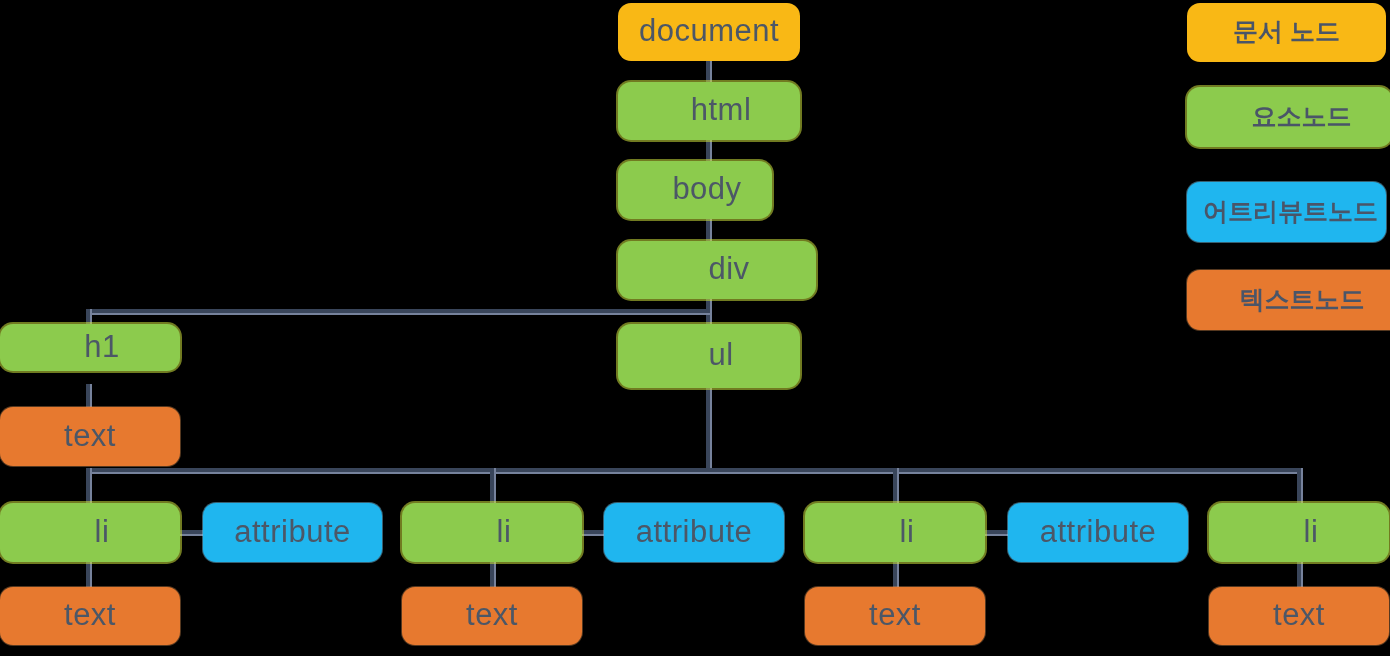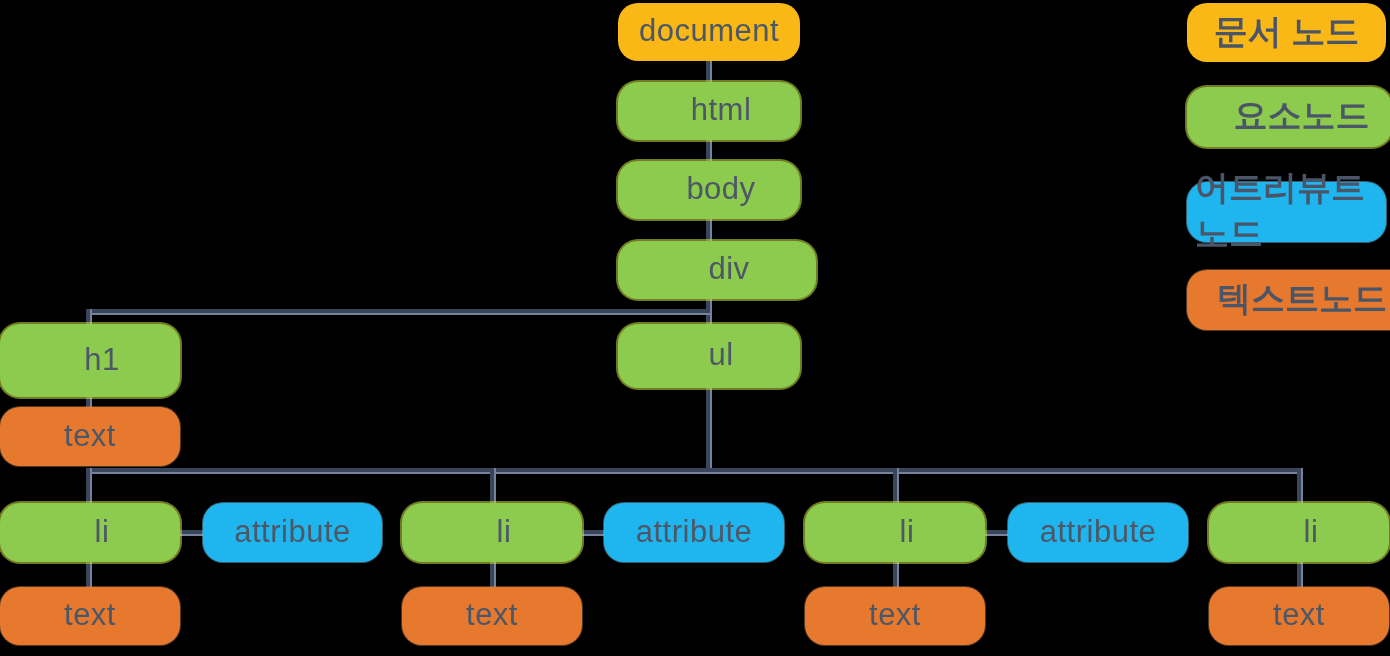--- a/index.html
+++ b/index.html
@@ -11,36 +11,36 @@
   .stage {
     position: relative;
     width: 1390px;
     height: 656px;
     background: #000000;
     overflow: hidden;
   }
   .node {
     position: absolute;
     box-sizing: border-box;
-    border-radius: 20px;
+    border-radius: 13px;
     display: flex;
     align-items: center;
     justify-content: center;
     z-index: 2;
     color: #4c5767;
     font-size: 31px;
     letter-spacing: 0.5px;
   }
   .node span { transform: translateY(-1px); }
   .node.document  { background: #f9b815; }
   .node.element   { background: #8ccb4d; box-shadow: 0 0 0 2px rgba(205,224,60,0.55); padding-left: 24px; }
   .node.attribute { background: #1fb6ef; box-shadow: 0 0 0 1px rgba(120,210,250,0.45); }
   .node.text      { background: #e7792f; box-shadow: 0 0 0 1px rgba(245,160,90,0.35); }
   .legend-node {
-    font-size: 34px;
+    font-size: 25px;
     font-weight: 600;
     letter-spacing: 0;
     color: #4a5568;
   }
   .edge {
     position: absolute;
     z-index: 1;
     background: #39455a;
   }
   .edge.v { width: 4px;  box-shadow: 2px 0 0 0 #76829c; }
@@ -72,27 +72,27 @@
       <div class="edge h" style="left: 582px; top: 530px; width: 22px;"></div>
       <div class="edge h" style="left: 985px; top: 530px; width: 23px;"></div>
     </div>
   <div id="nodes-layer">
       <div class="node document" style="left: 618px; top: 3px; width: 182px; height: 58px;">
         <span>document</span>
       </div>
       <div class="node element" style="left: 618px; top: 82px; width: 182px; height: 58px;">
         <span>html</span>
       </div>
-      <div class="node element" style="left: 618px; top: 161px; width: 182px; height: 58px;">
+      <div class="node element" style="left: 618px; top: 161px; width: 154px; height: 58px;">
         <span>body</span>
       </div>
       <div class="node element" style="left: 618px; top: 241px; width: 198px; height: 58px;">
         <span>div</span>
       </div>
-      <div class="node element" style="left: 0px; top: 324px; width: 180px; height: 73px;">
+      <div class="node element" style="left: 0px; top: 324px; width: 180px; height: 47px;">
         <span>h1</span>
       </div>
       <div class="node element" style="left: 618px; top: 324px; width: 182px; height: 64px;">
         <span>ul</span>
       </div>
       <div class="node text" style="left: 0px; top: 407px; width: 180px; height: 59px;">
         <span>text</span>
       </div>
       <div class="node element" style="left: 0px; top: 503px; width: 180px; height: 59px;">
         <span>li</span>

